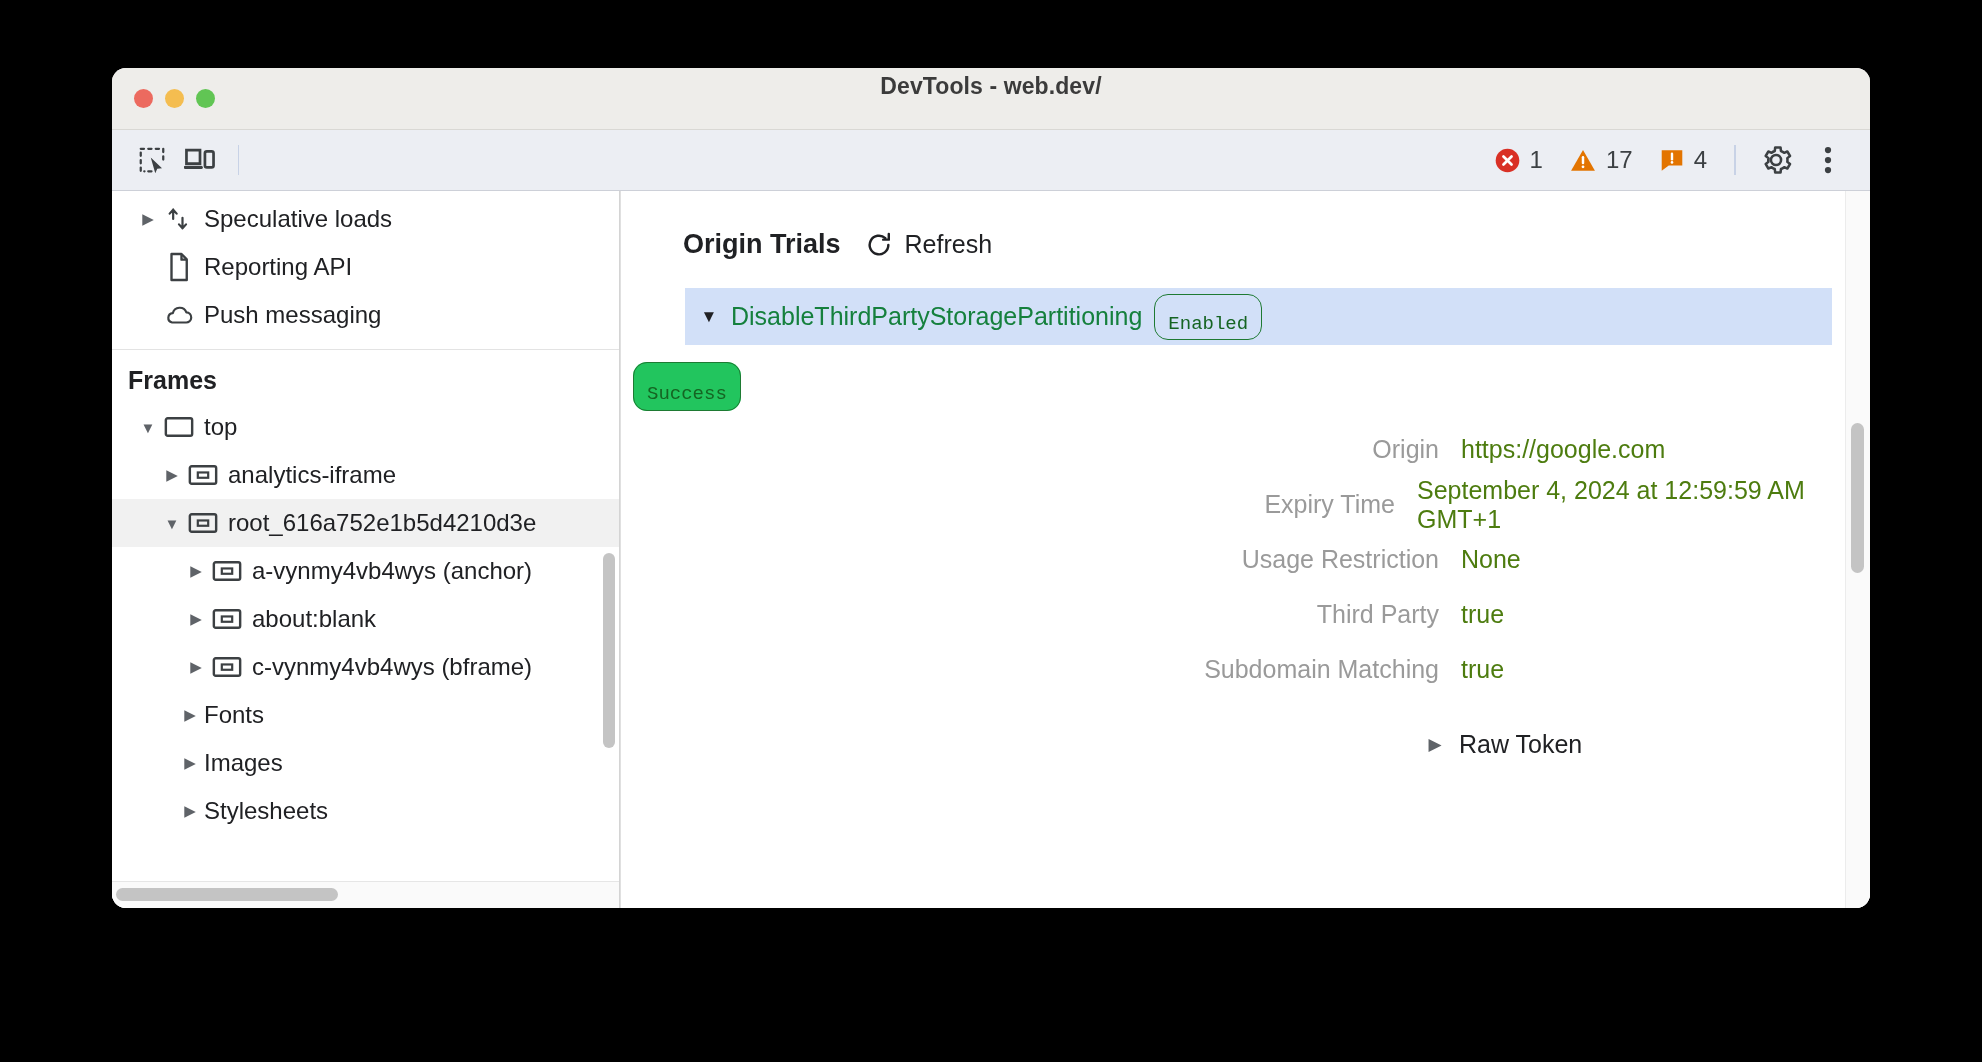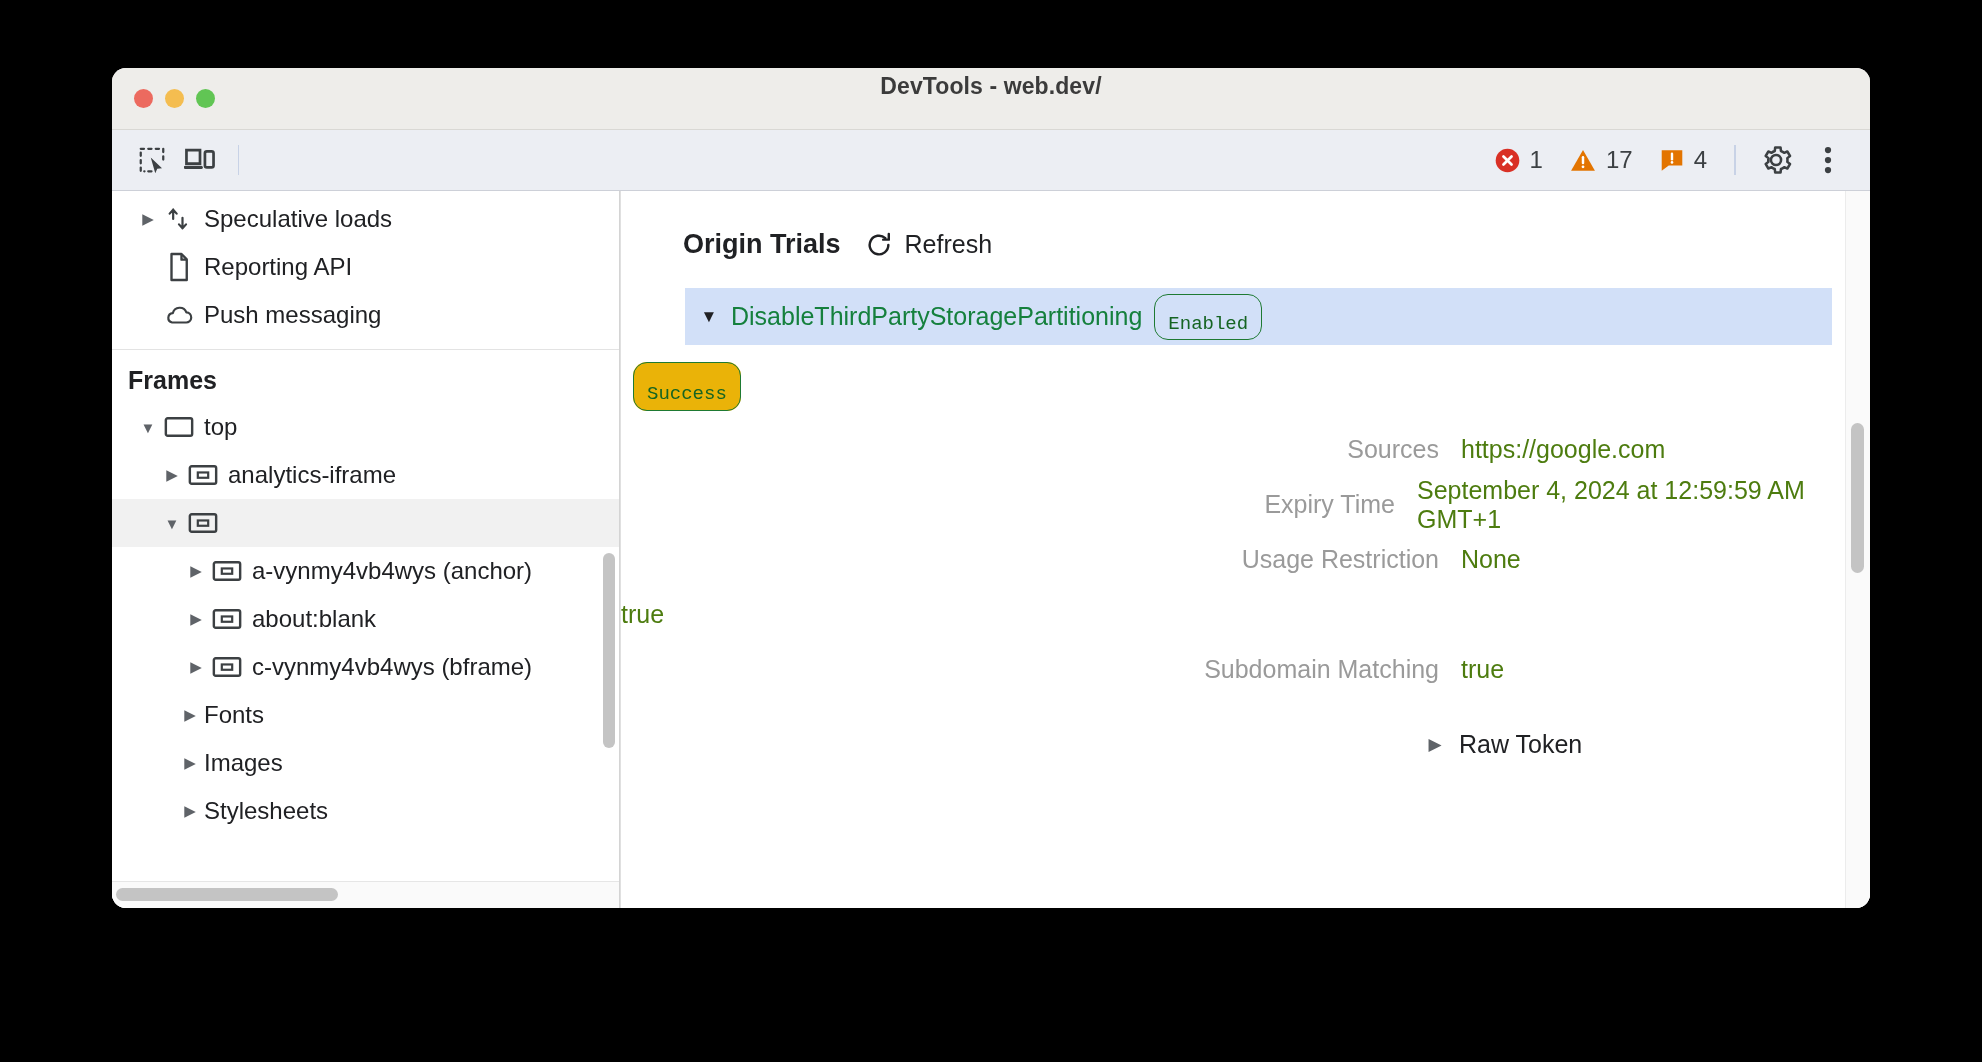--- a/index.html
+++ b/index.html
@@ -239,21 +239,21 @@
   .badge {
     margin-left: 12px;
     border: 1px solid #1e7a33;
     color: #156422;
     border-radius: 14px;
     padding: 20px 13px 5px;
     font-family: "Liberation Mono", monospace;
     font-size: 19px;
     line-height: 1;
   }
-  .badge.filled { background: #eab308; }
+  .badge.filled { background: #22c55e; }
 
   .detail-rows { margin-top: 22px; }
   .drow {
     display: flex;
     align-items: center;
     height: 55px;
   }
   .dlabel {
     width: 840px;
     text-align: right;
@@ -453,20 +453,21 @@
       </div>
 
       <div class="tree-row selected" style="padding-left:46px;">
         <span class="twisty">▼</span>
         <span class="t-icon">
           <svg width="30" height="24" viewBox="0 0 26 20">
             <rect x="1.6" y="2.4" width="22.8" height="15.2" rx="1.6" fill="none" stroke="#3c4043" stroke-width="2.1"></rect>
             <rect x="8.5" y="7.8" width="9" height="4.6" fill="none" stroke="#3c4043" stroke-width="1.9"></rect>
           </svg>
         </span>
+        <span class="tree-label">root_616a752e1b5d4210d3e</span>
       </div>
 
       <div class="tree-row" style="padding-left:70px;">
         <span class="twisty">▶</span>
         <span class="t-icon">
           <svg width="30" height="24" viewBox="0 0 26 20">
             <rect x="1.6" y="2.4" width="22.8" height="15.2" rx="1.6" fill="none" stroke="#3c4043" stroke-width="2.1"></rect>
             <rect x="8.5" y="7.8" width="9" height="4.6" fill="none" stroke="#3c4043" stroke-width="1.9"></rect>
           </svg>
         </span>
@@ -537,35 +538,36 @@
 
       <div class="detail-rows">
 
         <div class="drow">
           <div>
             <span class="badge filled">Success</span>
           </div>
         </div>
 
         <div class="drow">
-          <div class="dlabel">Sources</div>
+          <div class="dlabel">Origin</div>
           <div class="dvalue">https://google.com</div>
         </div>
 
         <div class="drow">
           <div class="dlabel">Expiry Time</div>
           <div class="dvalue">September 4, 2024 at 12:59:59 AM GMT+1</div>
         </div>
 
         <div class="drow">
           <div class="dlabel">Usage Restriction</div>
           <div class="dvalue">None</div>
         </div>
 
         <div class="drow">
+          <div class="dlabel">Third Party</div>
           <div class="dvalue">true</div>
         </div>
 
         <div class="drow">
           <div class="dlabel">Subdomain Matching</div>
           <div class="dvalue">true</div>
         </div>
       </div>
 
       <div class="raw-token-row">

